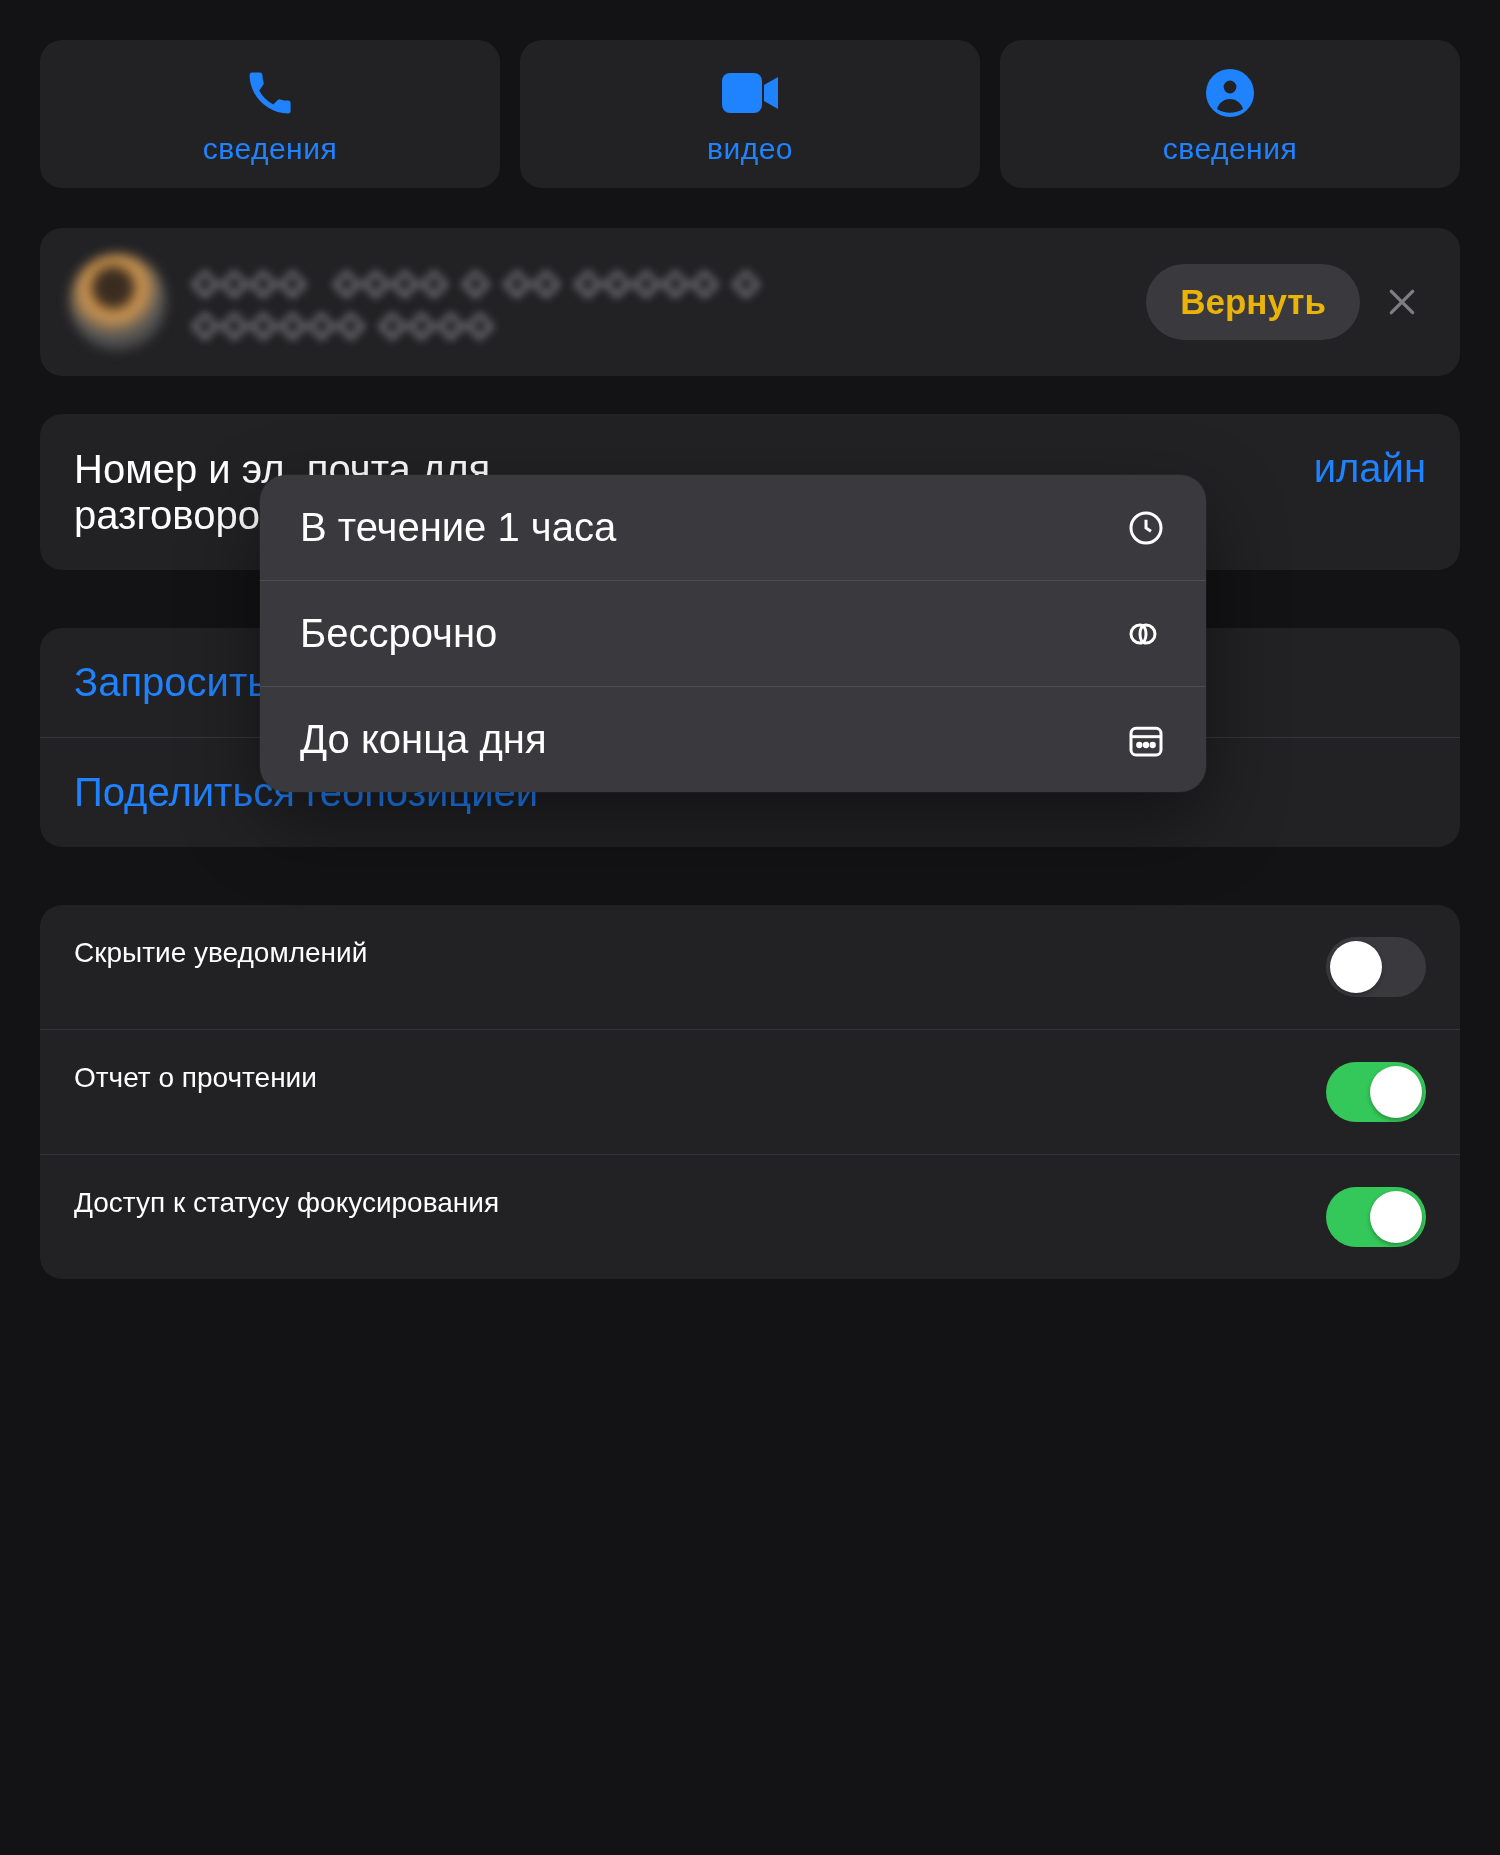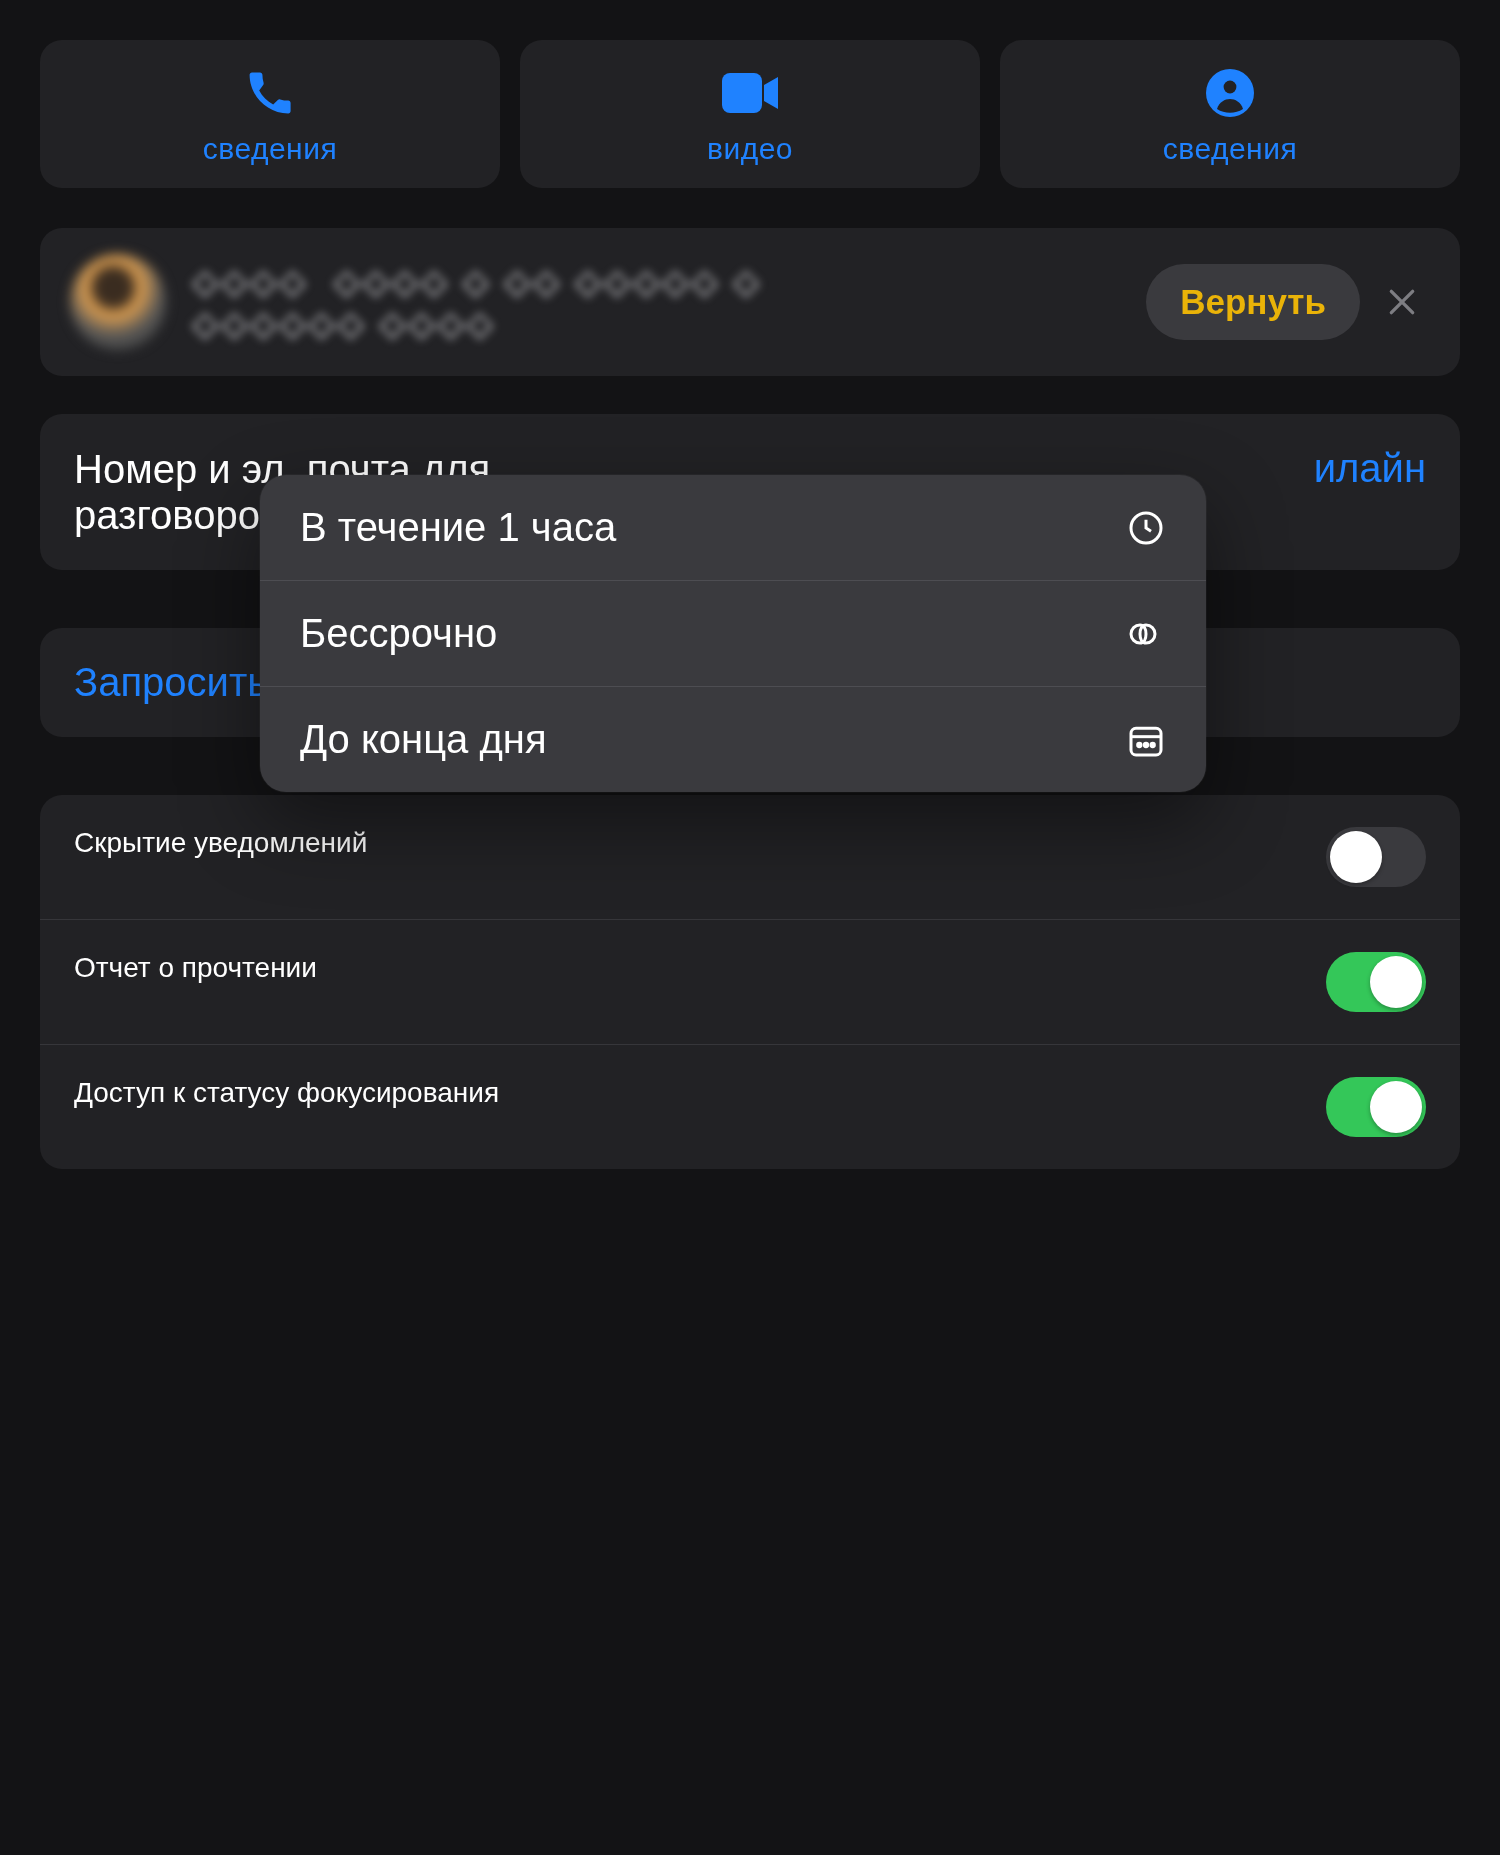--- a/index.html
+++ b/index.html
@@ -215,20 +215,23 @@
       <div class="bot">разговоров</div>
     </div>
     <div class="row-value">илайн</div>
   </div>
 </div>
 
 <div class="group">
   <div class="row">
     <span class="row-link">Запросить текущую геопозицию</span>
   </div>
+  <div class="row">
+    <span class="row-link">Поделиться геопозицией</span>
+  </div>
 </div>
 
 <div class="group" style="margin-bottom:0;">
   <div class="row">
     <span class="row-label">Скрытие уведомлений</span>
     <div class="toggle off">
         <div class="knob"></div>
       </div>
   </div>
   <div class="row">

